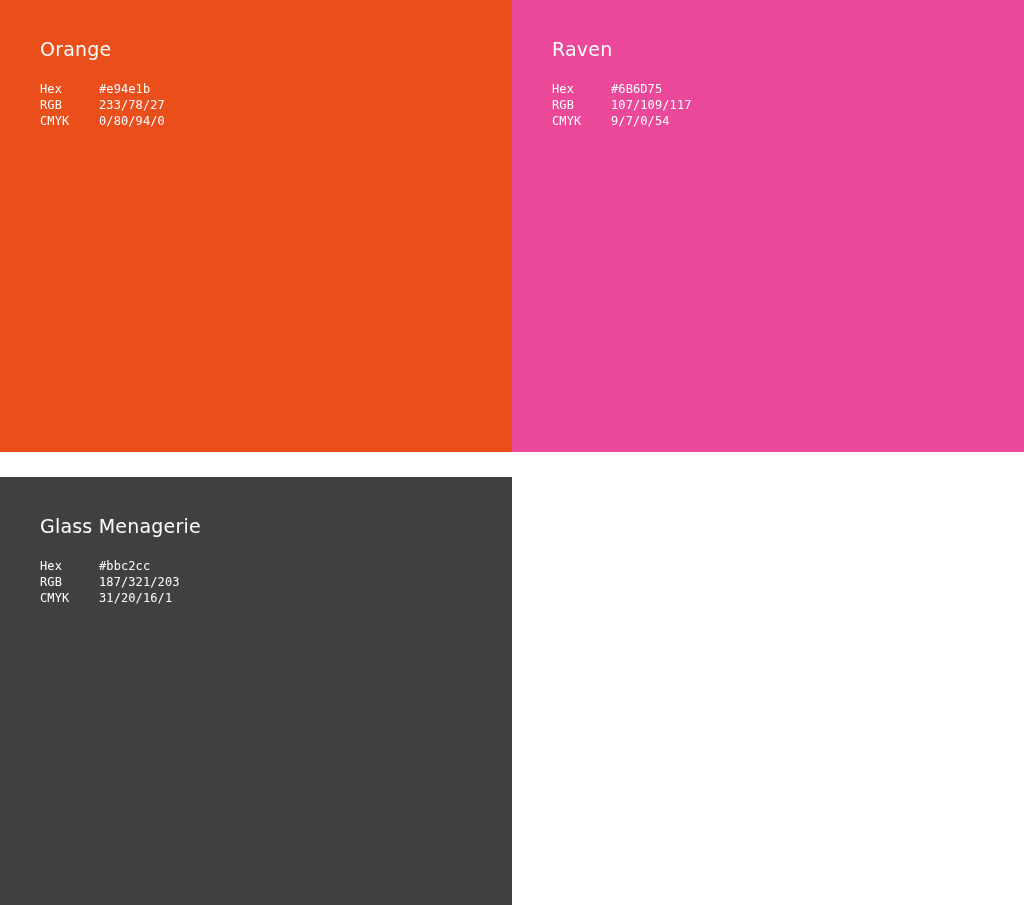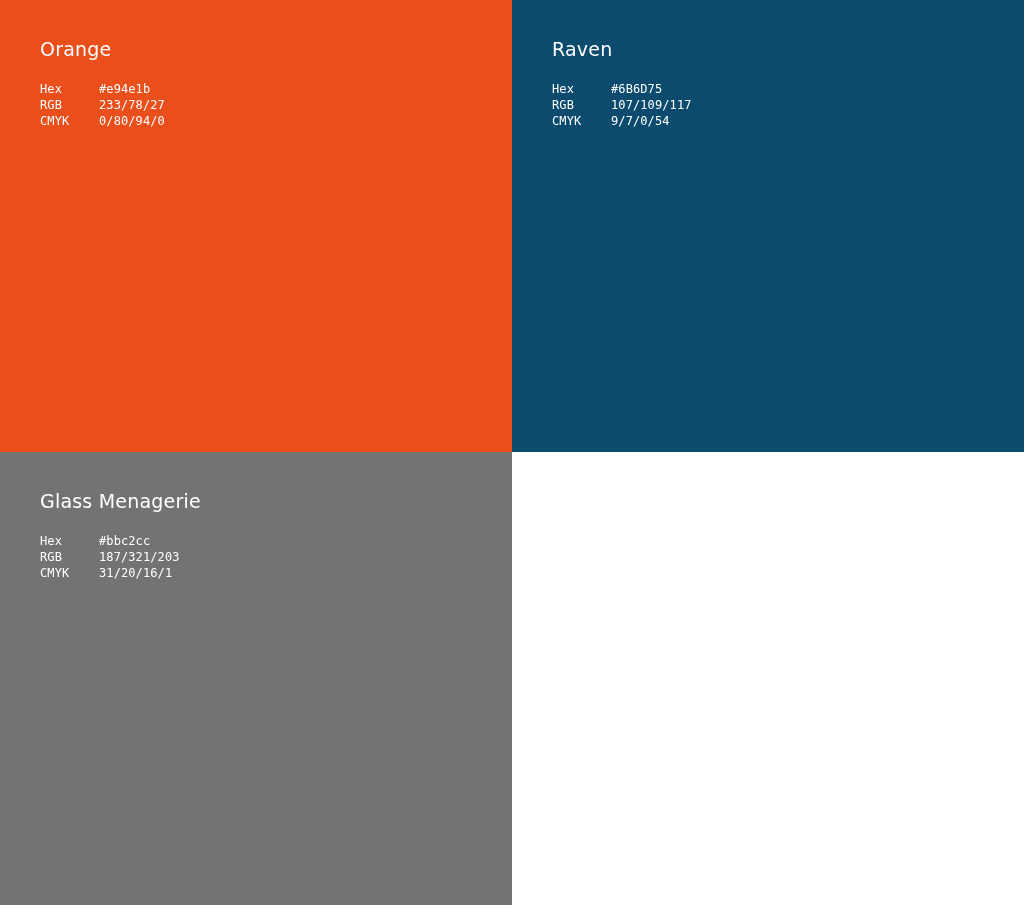--- a/index.html
+++ b/index.html
@@ -95,41 +95,41 @@
         </tr>
         <tr>
           <td class="spec-label">CMYK</td>
           <td class="spec-value">0/80/94/0</td>
         </tr>
       </tbody>
     </table>
   </div>
 
 
-  <div class="swatch" id="swatch-2" style="background-color: #0c4a6e;">
+  <div class="swatch" id="swatch-2" style="background-color: #ec4899;">
     <div class="swatch-title text-on-raven" style="color: rgb(255, 255, 255);">Raven</div>
     <table class="spec-table text-on-raven" style="color: rgb(255, 255, 255);">
       <tbody>
         <tr>
           <td class="spec-label">Hex</td>
           <td class="spec-value">#6B6D75</td>
         </tr>
         <tr>
           <td class="spec-label">RGB</td>
           <td class="spec-value">107/109/117</td>
         </tr>
         <tr>
           <td class="spec-label">CMYK</td>
           <td class="spec-value">9/7/0/54</td>
         </tr>
       </tbody>
     </table>
   </div>
 
-  <div class="swatch" id="swatch-3" style="background-color: #737373;">
+  <div class="swatch" id="swatch-3" style="background-color: #404040; margin-top: 25px;">
     <div class="swatch-title text-on-glass" style="color: rgb(255, 255, 255);">Glass Menagerie</div>
     <table class="spec-table text-on-glass" style="color: rgb(255, 255, 255);">
       <tbody>
         <tr>
           <td class="spec-label">Hex</td>
           <td class="spec-value">#bbc2cc</td>
         </tr>
         <tr>
           <td class="spec-label">RGB</td>
           <td class="spec-value">187/321/203</td>

